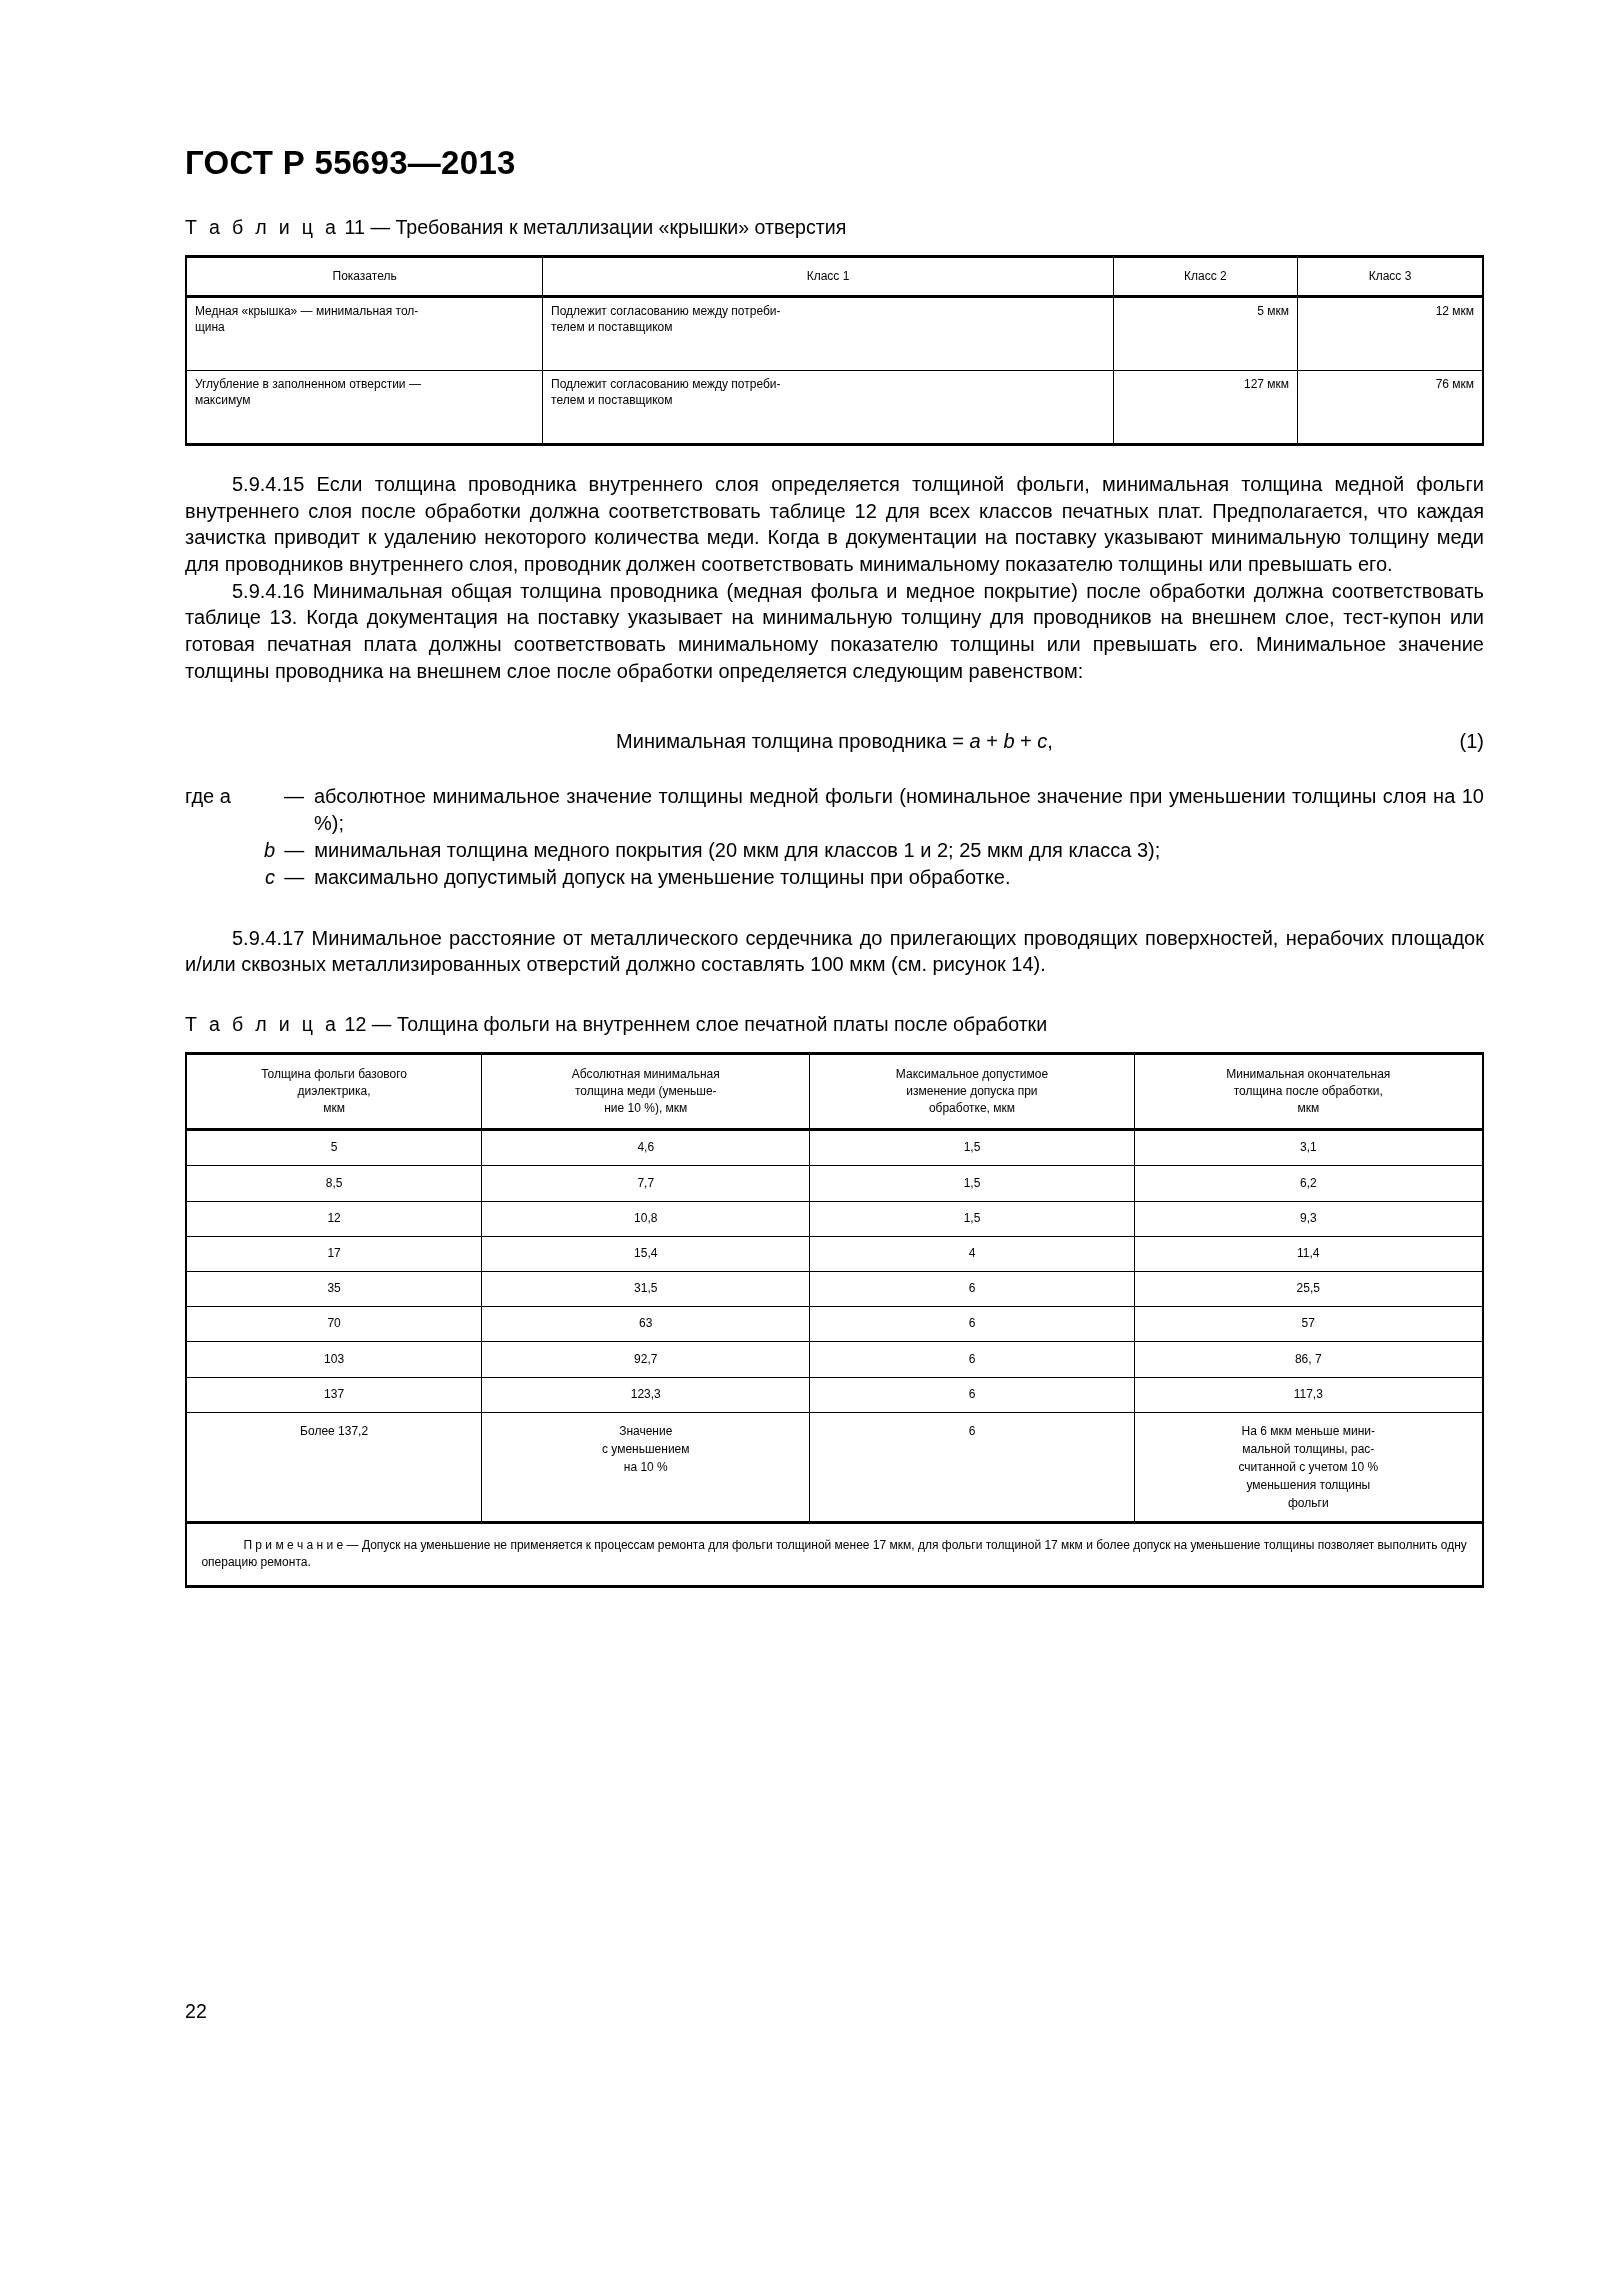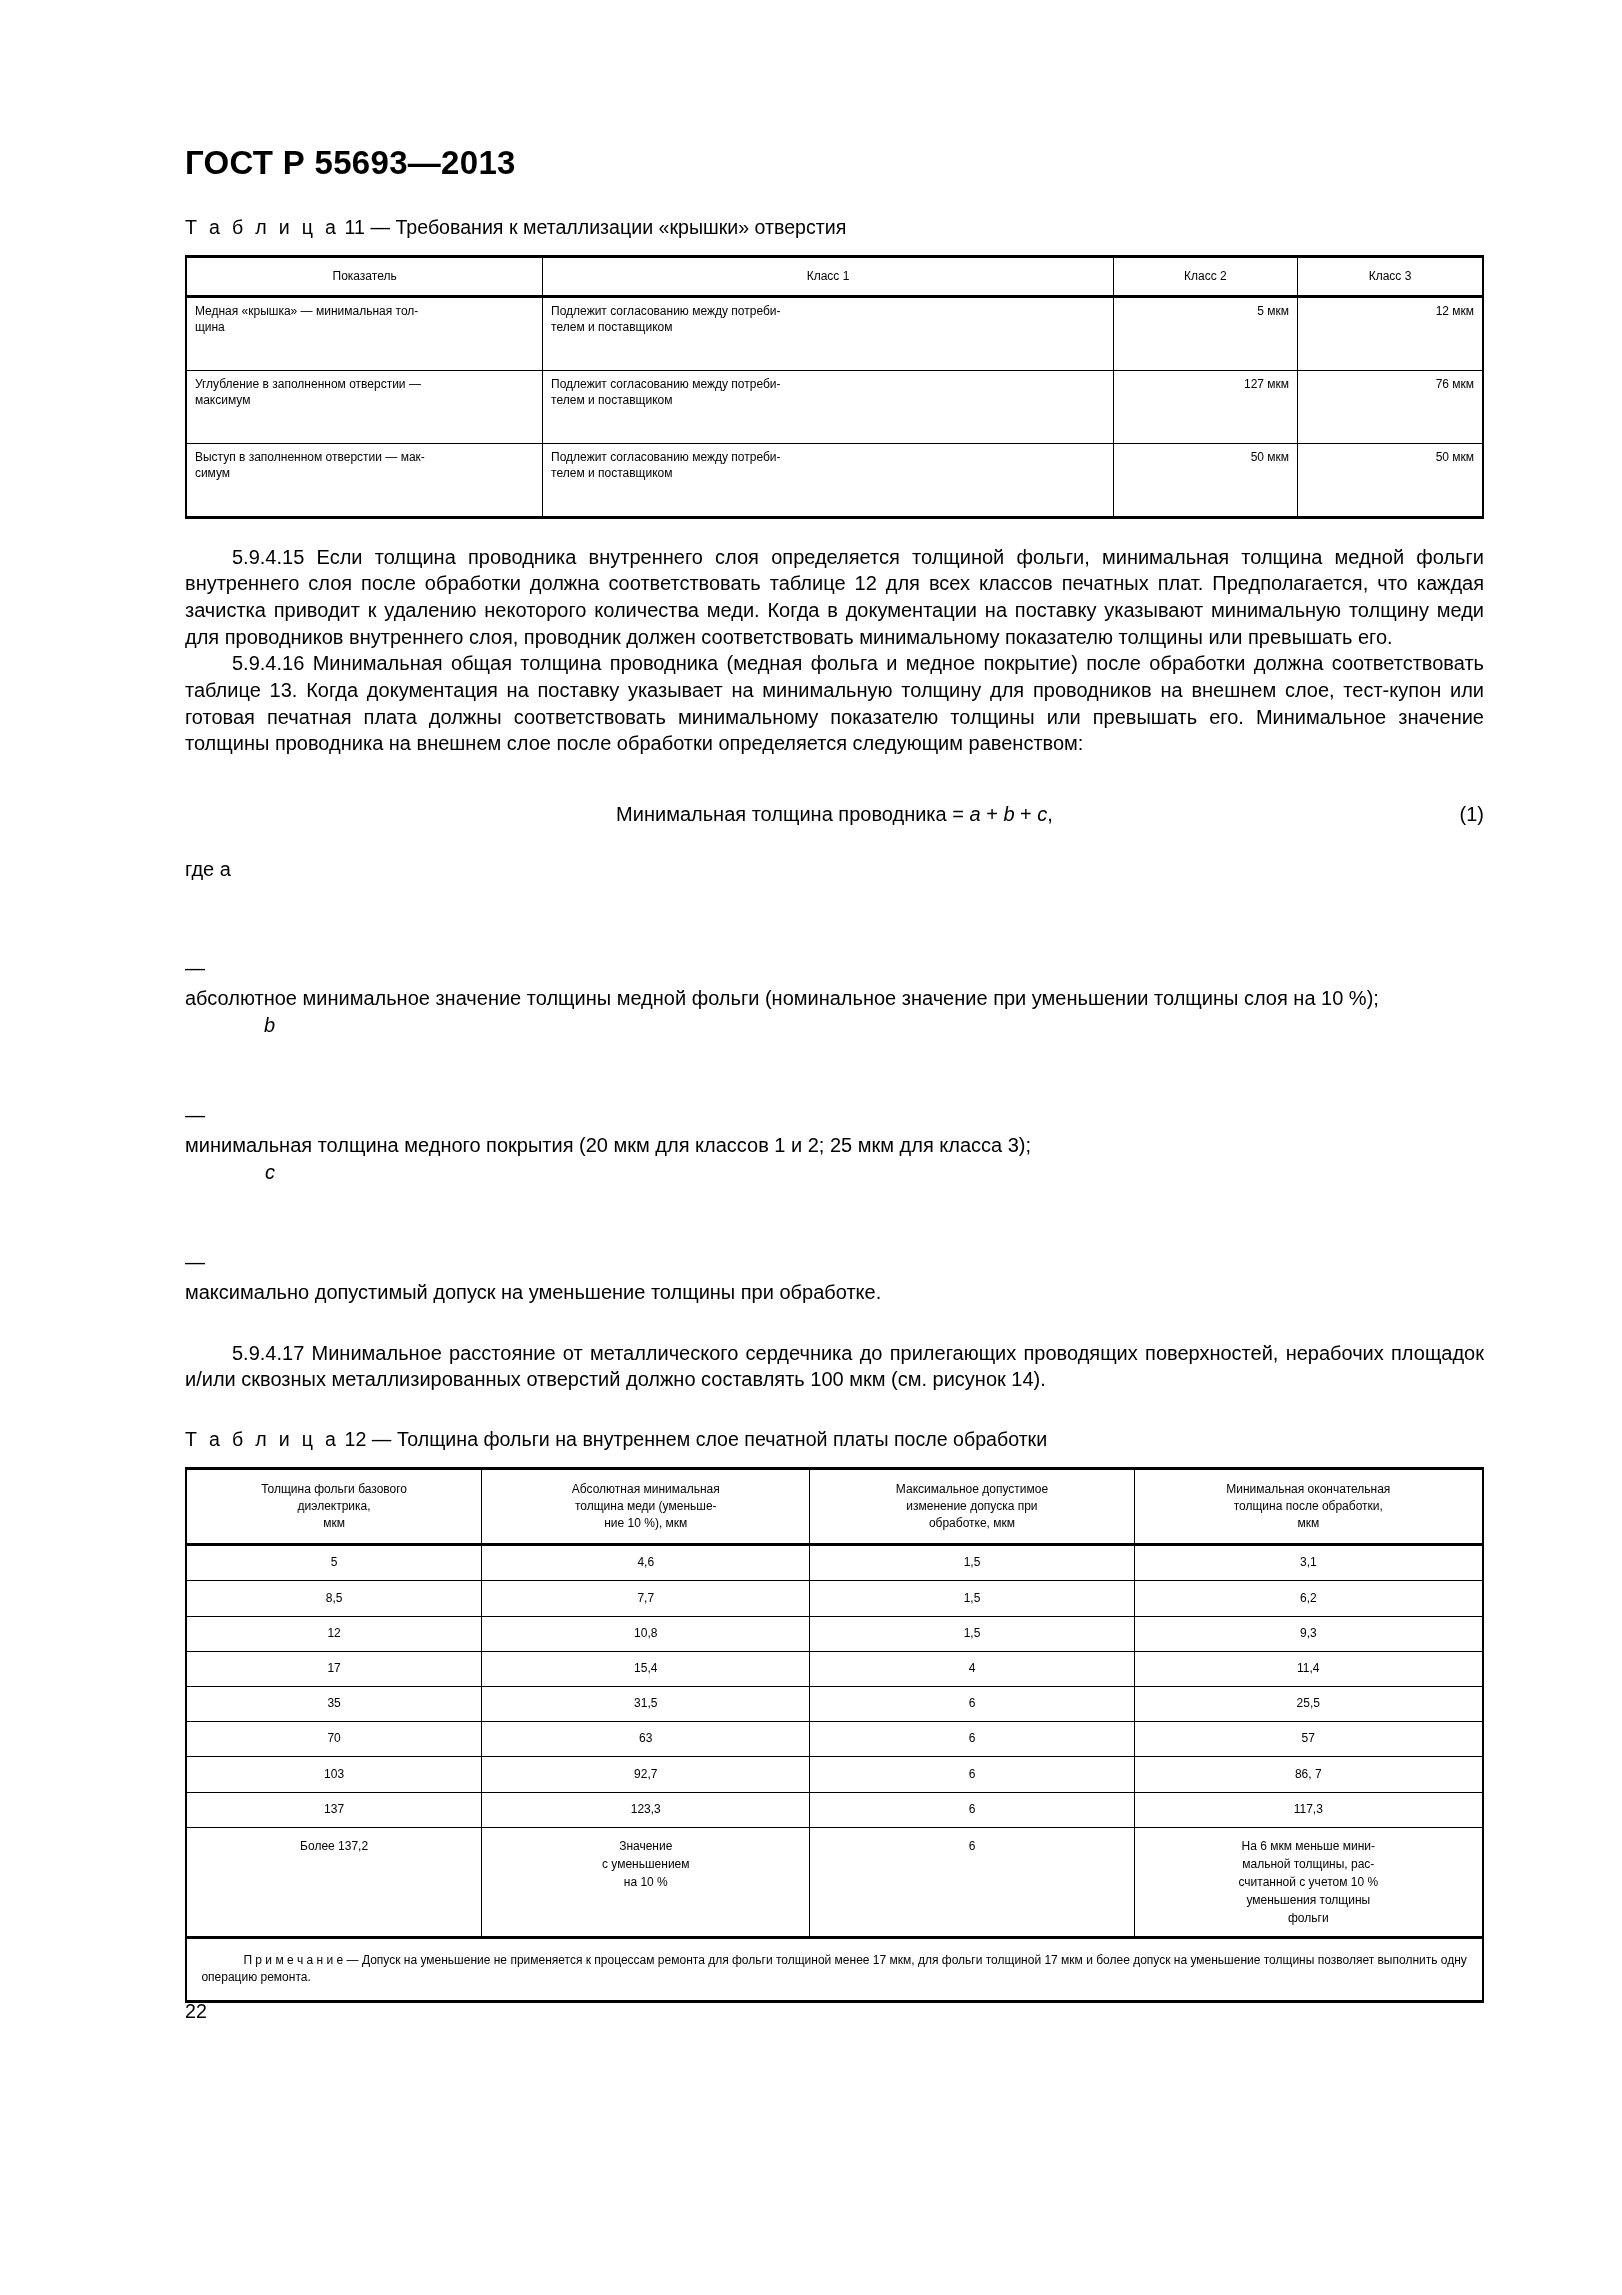--- a/index.html
+++ b/index.html
@@ -121,21 +121,20 @@
 
   
   .where {
     margin-top: 26px;
     font-size: 20px;
     line-height: 1.34;
   }
   .where-row {
     display: flex;
     align-items: flex-start;
-    flex-direction: column;
   }
   .where-lead {
     width: 99px;
     flex: 0 0 99px;
     text-align: left;
     white-space: nowrap;
   }
   .where-lead.indent {
     text-align: right;
     padding-right: 9.2px;
@@ -195,26 +194,20 @@
           <td class="param">Медная «крышка» — минимальная тол-<br>щина</td>
           <td class="class1">Подлежит согласованию между потреби-<br>телем и поставщиком</td>
           <td class="num">5 мкм</td>
           <td class="num">12 мкм</td>
         </tr>
         <tr>
           <td class="param">Углубление в заполненном отверстии —<br>максимум</td>
           <td class="class1">Подлежит согласованию между потреби-<br>телем и поставщиком</td>
           <td class="num">127 мкм</td>
           <td class="num">76 мкм</td>
-        </tr>
-        <tr>
-          <td class="param">Выступ в заполненном отверстии — мак-<br>симум</td>
-          <td class="class1">Подлежит согласованию между потреби-<br>телем и поставщиком</td>
-          <td class="num">50 мкм</td>
-          <td class="num">50 мкм</td>
         </tr>
       </tbody>
     </table>
 
     <div class="para-block">
       <p class="body">5.9.4.15 Если толщина проводника внутреннего слоя определяется толщиной фольги, минимальная толщина медной фольги внутреннего слоя после обработки должна соответствовать таблице 12 для всех классов печатных плат. Предполагается, что каждая зачистка приводит к удалению некоторого количества меди. Когда в документации на поставку указывают минимальную толщину меди для проводников внутреннего слоя, проводник должен соответствовать минимальному показателю толщины или превышать его.</p>
       <p class="body">5.9.4.16 Минимальная общая толщина проводника (медная фольга и медное покрытие) после обработки должна соответствовать таблице 13. Когда документация на поставку указывает на минимальную толщину для проводников на внешнем слое, тест-купон или готовая печатная плата должны соответствовать минимальному показателю толщины или превышать его. Минимальное значение толщины проводника на внешнем слое после обработки определяется следующим равенством:</p>
     </div>
 
     <div class="formula-row">

